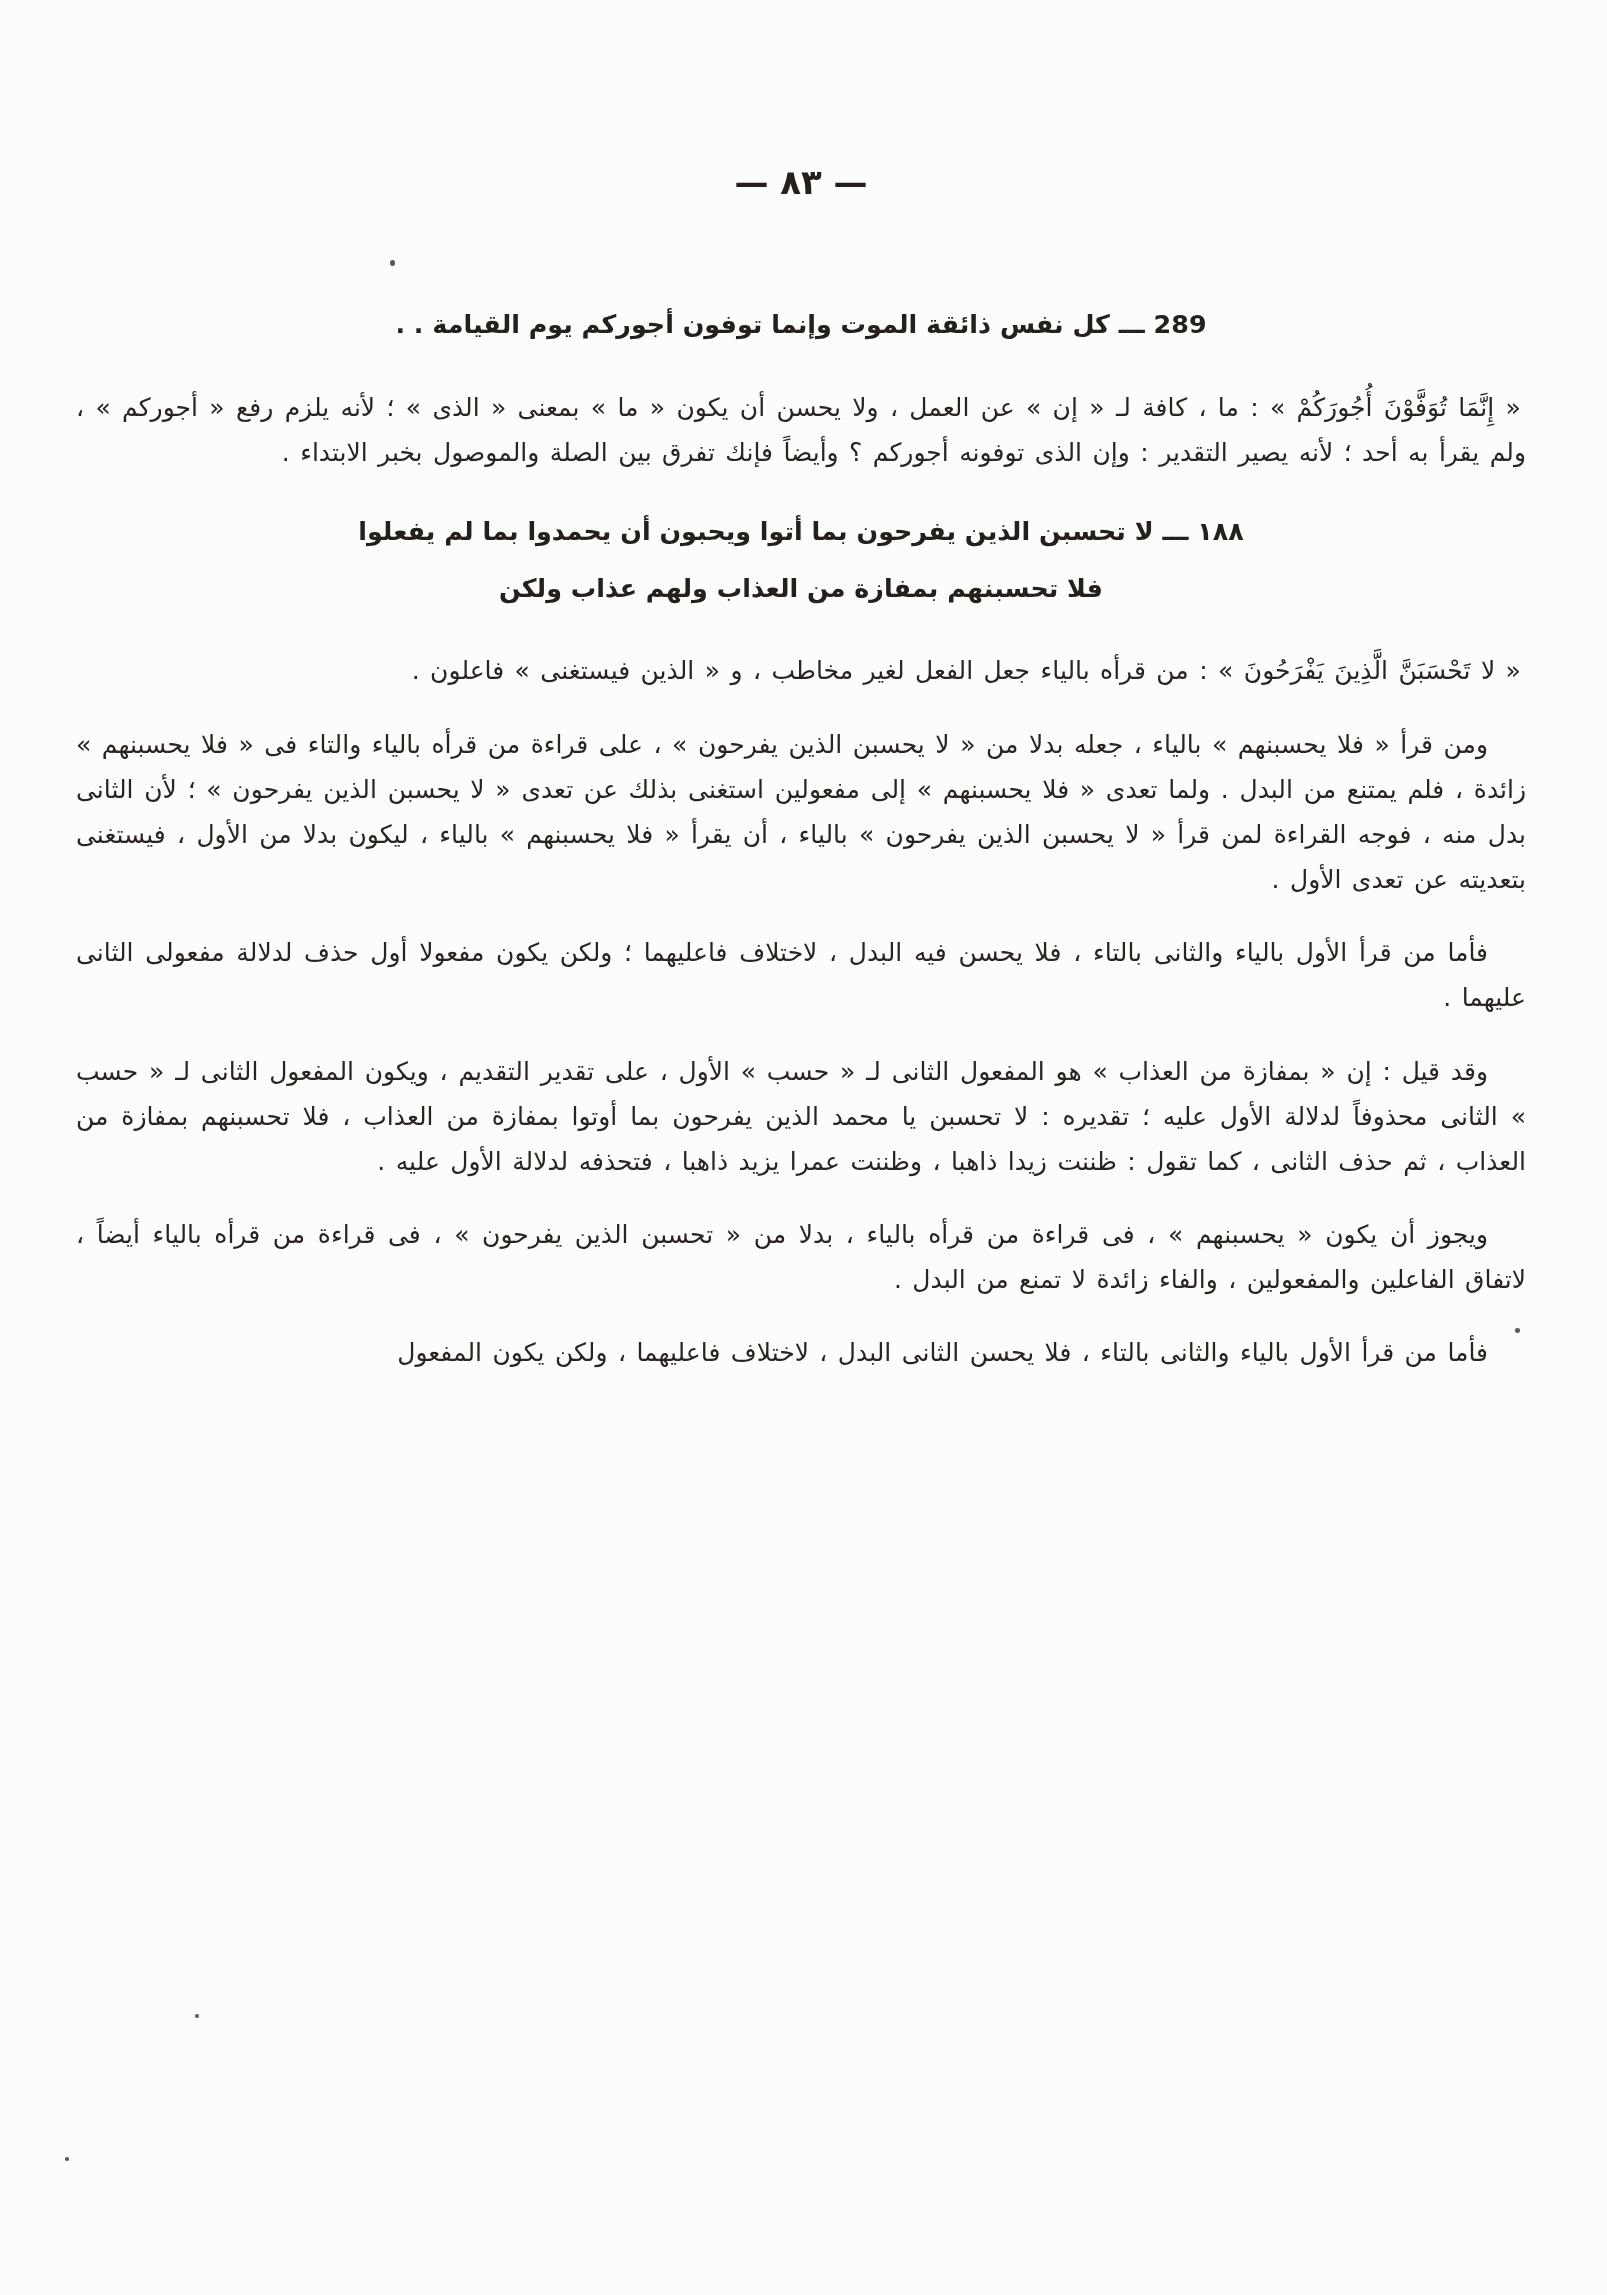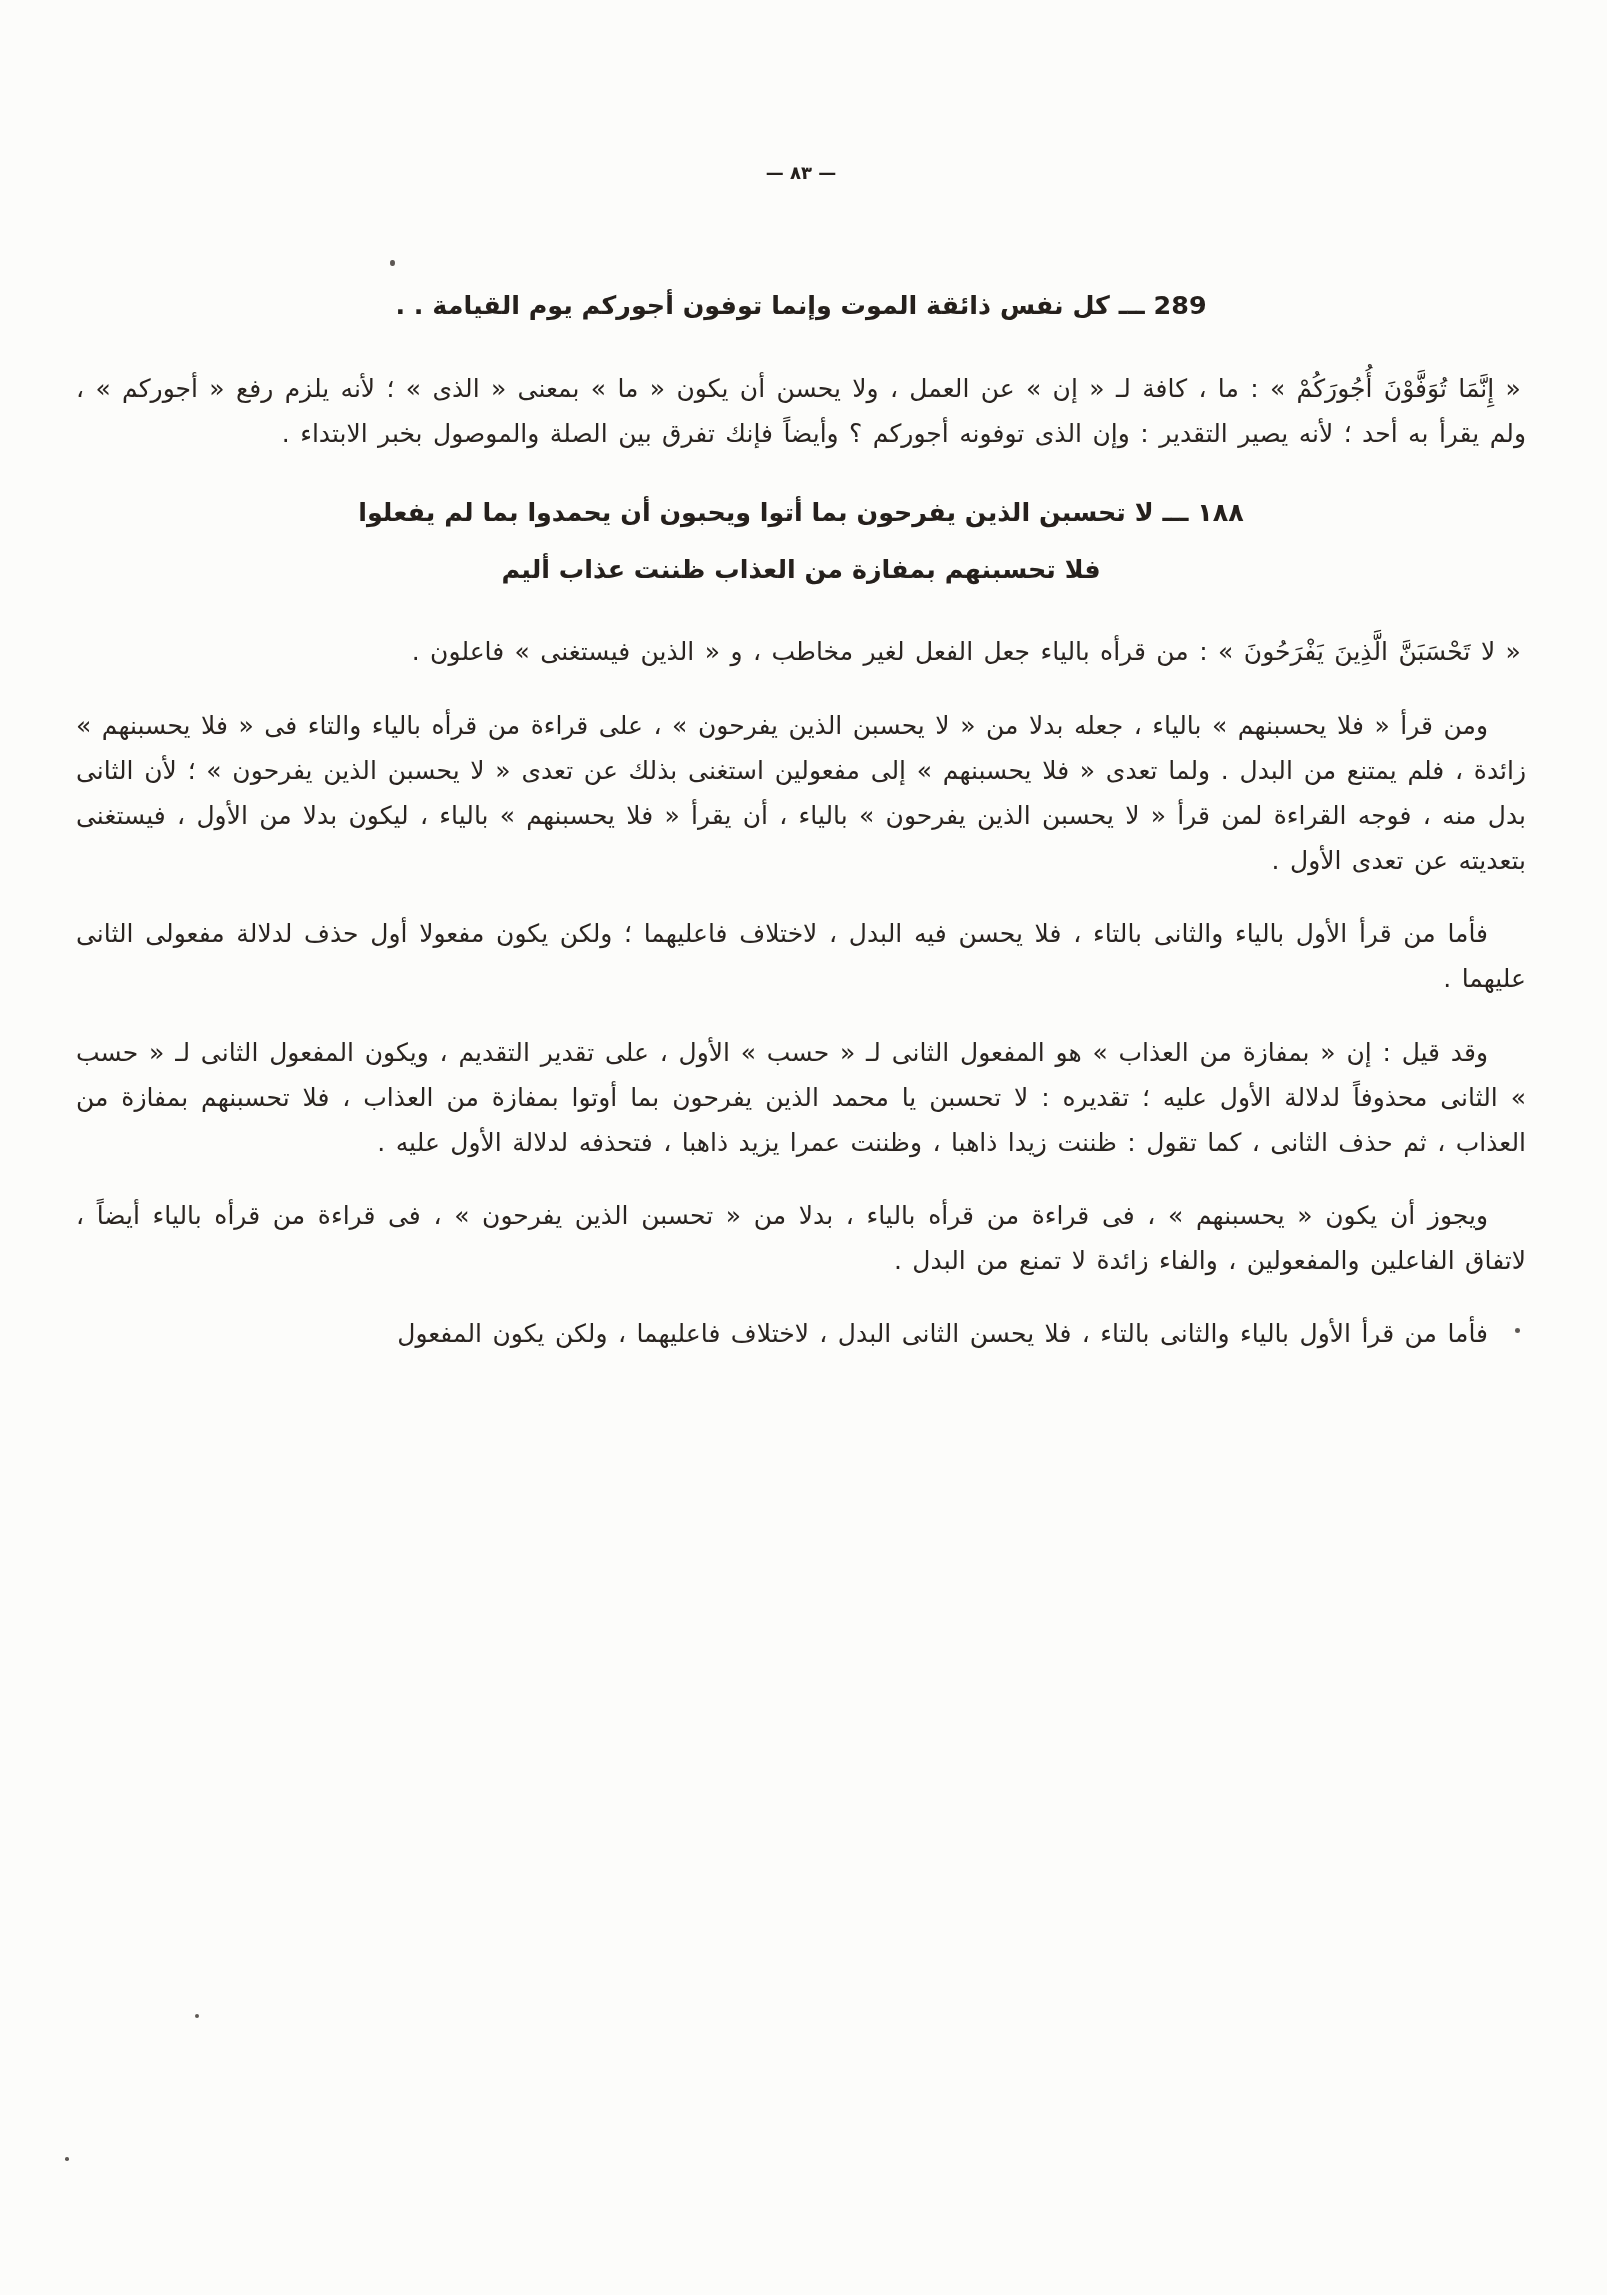--- a/index.html
+++ b/index.html
@@ -15,21 +15,21 @@
     background: #fcfcfa;
     direction: rtl;
     font-family: "DejaVu Sans", sans-serif;
     color: #292320;
     box-sizing: border-box;
     padding: 162px 81px 0 76px;
     overflow: hidden;
   }
   .page-number {
     text-align: center;
-    font-size: 18px;
+    font-size: 34px;
     font-weight: bold;
     letter-spacing: 3px;
     margin-bottom: 94px;
     color: #25201c;
   }
   .verse-heading {
     text-align: center;
     font-size: 25.4px;
     font-weight: bold;
     line-height: 57px;
@@ -64,21 +64,21 @@
 <div class="page">
 
   <div class="page-number">— ٨٣ —</div>
 
   <div class="verse-heading">289 ـــ كل نفس ذائقة الموت وإنما توفون أجوركم يوم القيامة . .</div>
 
   <p class="para lead">« إِنَّمَا تُوَفَّوْنَ أُجُورَكُمْ » : ما ، كافة لـ « إن » عن العمل ، ولا يحسن أن يكون « ما » بمعنى « الذى » ؛ لأنه يلزم رفع « أجوركم » ، ولم يقرأ به أحد ؛ لأنه يصير التقدير : وإن الذى توفونه أجوركم ؟ وأيضاً فإنك تفرق بين الصلة والموصول بخبر الابتداء .</p>
 
   <div class="verse-heading">
     <span class="vh-line">١٨٨ ـــ لا تحسبن الذين يفرحون بما أتوا ويحبون أن يحمدوا بما لم يفعلوا</span>
-    <span class="vh-line">فلا تحسبنهم بمفازة من العذاب ظننت عذاب أليم</span>
+    <span class="vh-line">فلا تحسبنهم بمفازة من العذاب ولهم عذاب ولكن</span>
   </div>
 
   <p class="para lead">« لا تَحْسَبَنَّ الَّذِينَ يَفْرَحُونَ » : من قرأه بالياء جعل الفعل لغير مخاطب ، و « الذين فيستغنى » فاعلون .</p>
 
   <p class="para">ومن قرأ « فلا يحسبنهم » بالياء ، جعله بدلا من « لا يحسبن الذين يفرحون » ، على قراءة من قرأه بالياء والتاء فى « فلا يحسبنهم » زائدة ، فلم يمتنع من البدل . ولما تعدى « فلا يحسبنهم » إلى مفعولين استغنى بذلك عن تعدى « لا يحسبن الذين يفرحون » ؛ لأن الثانى بدل منه ، فوجه القراءة لمن قرأ « لا يحسبن الذين يفرحون » بالياء ، أن يقرأ « فلا يحسبنهم » بالياء ، ليكون بدلا من الأول ، فيستغنى بتعديته عن تعدى الأول .</p>
 
   <p class="para">فأما من قرأ الأول بالياء والثانى بالتاء ، فلا يحسن فيه البدل ، لاختلاف فاعليهما ؛ ولكن يكون مفعولا أول حذف لدلالة مفعولى الثانى عليهما .</p>
 
 
   <p class="para">وقد قيل : إن « بمفازة من العذاب » هو المفعول الثانى لـ « حسب » الأول ، على تقدير التقديم ، ويكون المفعول الثانى لـ « حسب » الثانى محذوفاً لدلالة الأول عليه ؛ تقديره : لا تحسبن يا محمد الذين يفرحون بما أوتوا بمفازة من العذاب ، فلا تحسبنهم بمفازة من العذاب ، ثم حذف الثانى ، كما تقول : ظننت زيدا ذاهبا ، وظننت عمرا يزيد ذاهبا ، فتحذفه لدلالة الأول عليه .</p>

